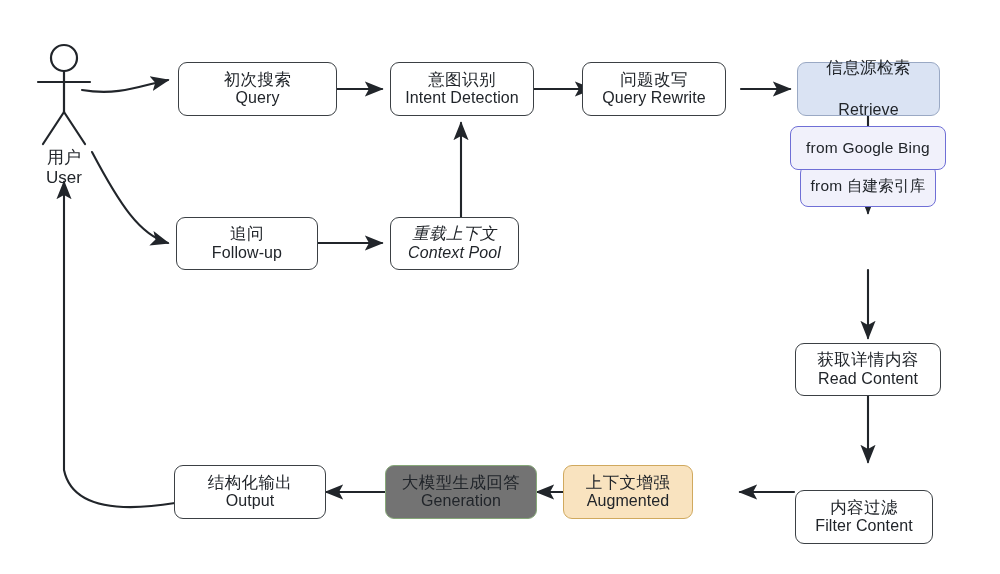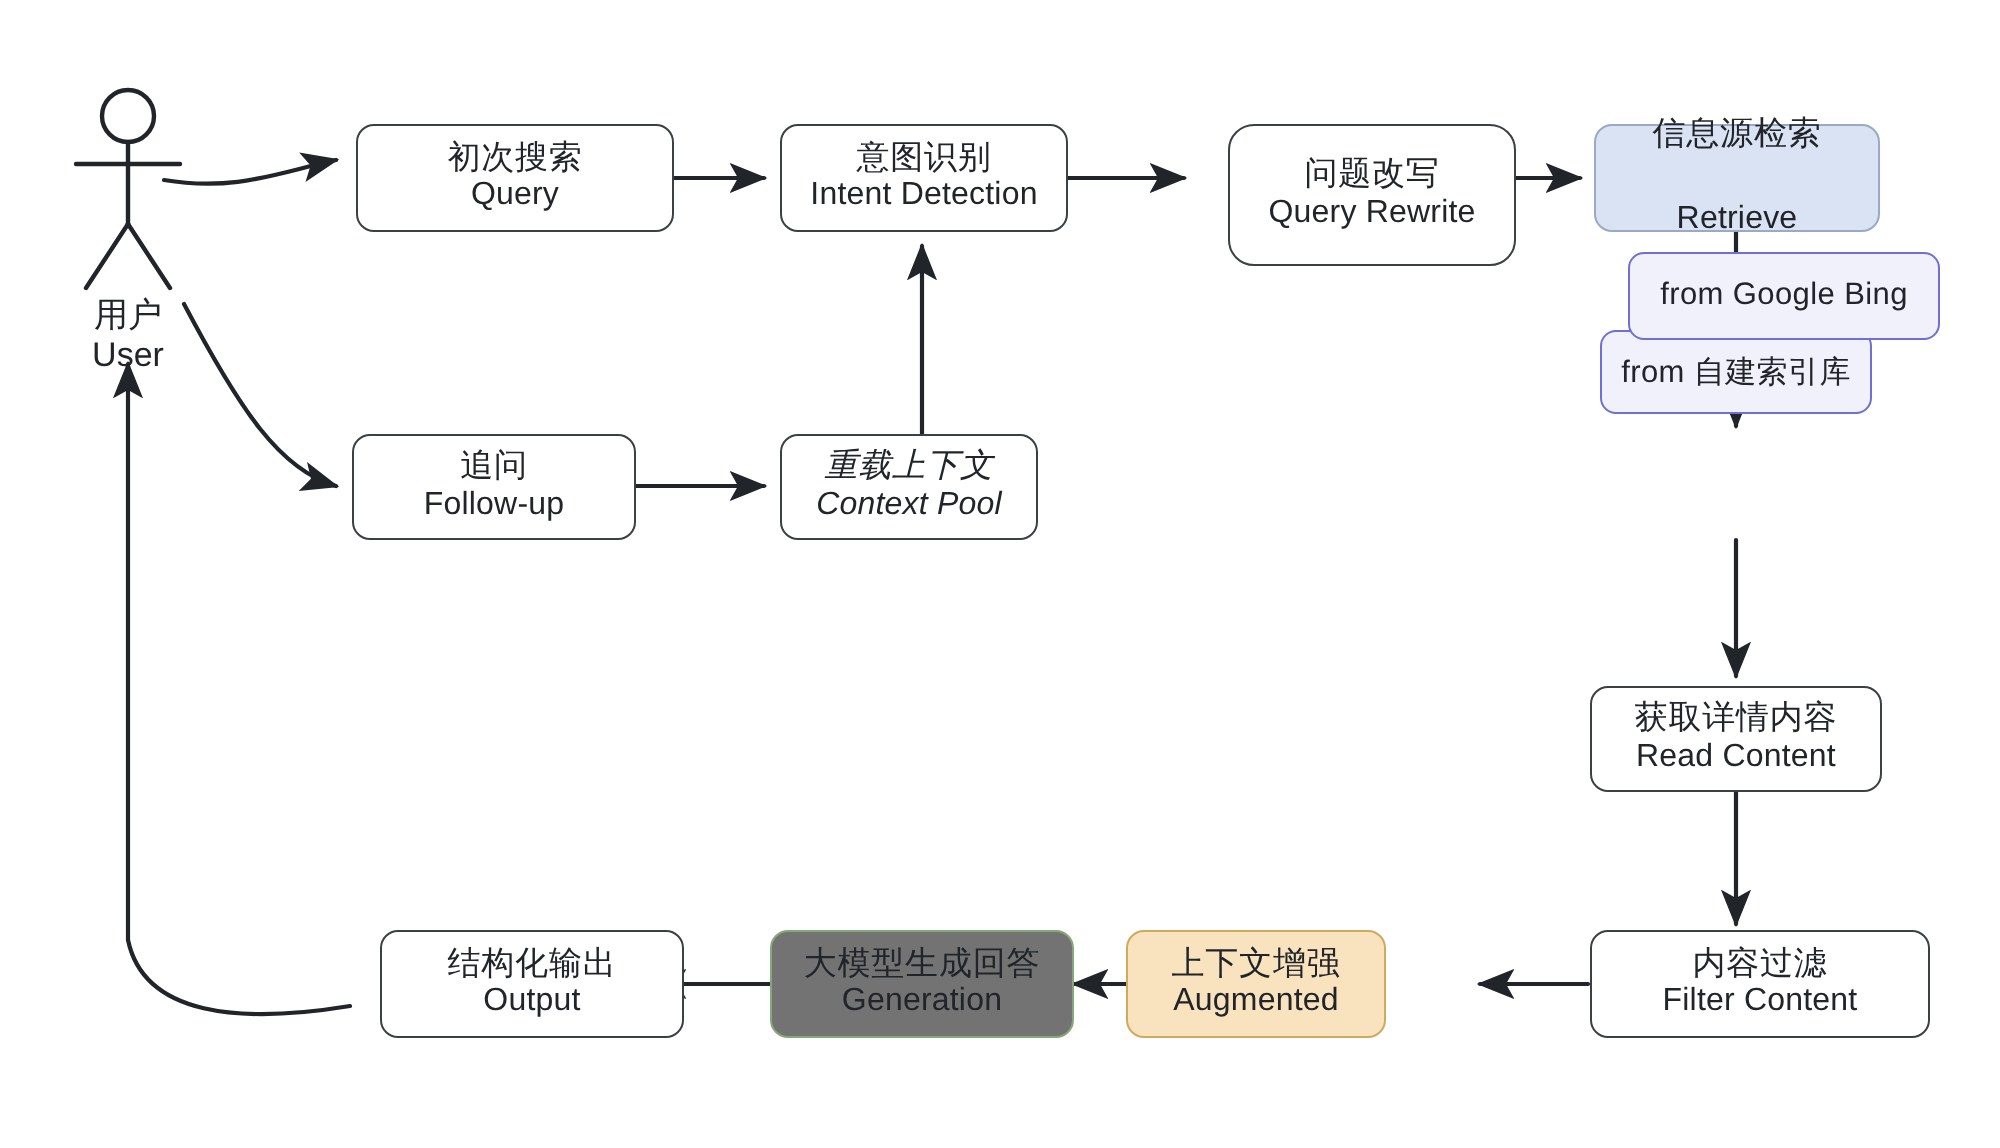--- a/index.html
+++ b/index.html
@@ -71,21 +71,20 @@
     justify-content: center;
     font-size: 15.5px;
     color: #21252a;
     letter-spacing: 0.2px;
   }
   .anno.back {
     z-index: 1;
   }
   .anno.front {
     z-index: 2;
-    margin-left: 24px;
   }
   .actor-label {
     position: absolute;
     text-align: center;
     font-size: 17px;
     line-height: 1.2;
     color: #21252a;
   }
   .actor-label .cn { display: block; }
   .actor-label .en { display: block; }
@@ -152,21 +151,21 @@
   <div class="node" style="left: 178px; top: 62px; width: 159px; height: 54px;">
     <span class="cn">初次搜索</span>
     <span class="en">Query</span>
   </div>
 
   <div class="node" style="left: 390px; top: 62px; width: 144px; height: 54px;">
     <span class="cn">意图识别</span>
     <span class="en">Intent Detection</span>
   </div>
 
-  <div class="node" style="left: 614px; top: 62px; width: 144px; height: 71px; border-radius: 13px;">
+  <div class="node" style="left: 582px; top: 62px; width: 144px; height: 54px;">
     <span class="cn">问题改写</span>
     <span class="en">Query Rewrite</span>
   </div>
 
   <div class="node blue" style="left: 797px; top: 62px; width: 143px; height: 54px;">
     <span class="cn">信息源检索</span>
     <span class="en">Retrieve</span>
   </div>
 
   <div class="anno front" style="left: 790px; top: 126px; width: 156px; height: 44px;">
@@ -185,33 +184,33 @@
     <span class="cn">重载上下文</span>
     <span class="en">Context Pool</span>
   </div>
 
 
   <div class="node" style="left: 795px; top: 343px; width: 146px; height: 53px;">
     <span class="cn">获取详情内容</span>
     <span class="en">Read Content</span>
   </div>
 
-  <div class="node" style="left: 174px; top: 465px; width: 152px; height: 54px; margin-left: 16px;">
+  <div class="node" style="left: 174px; top: 465px; width: 152px; height: 54px;">
     <span class="cn">结构化输出</span>
     <span class="en">Output</span>
   </div>
 
   <div class="node green" style="left: 385px; top: 465px; width: 152px; height: 54px;">
     <span class="cn">大模型生成回答</span>
     <span class="en">Generation</span>
   </div>
 
   <div class="node orange" style="left: 563px; top: 465px; width: 130px; height: 54px; justify-content: center;">
     <span class="cn">上下文增强</span>
     <span class="en">Augmented</span>
   </div>
 
-  <div class="node" style="left: 795px; top: 465px; width: 170px; height: 54px;">
+  <div class="node" style="left: 795px; top: 490px; width: 138px; height: 54px;">
     <span class="cn">内容过滤</span>
     <span class="en">Filter Content</span>
   </div>
 
 </div>
 
 </body></html>

